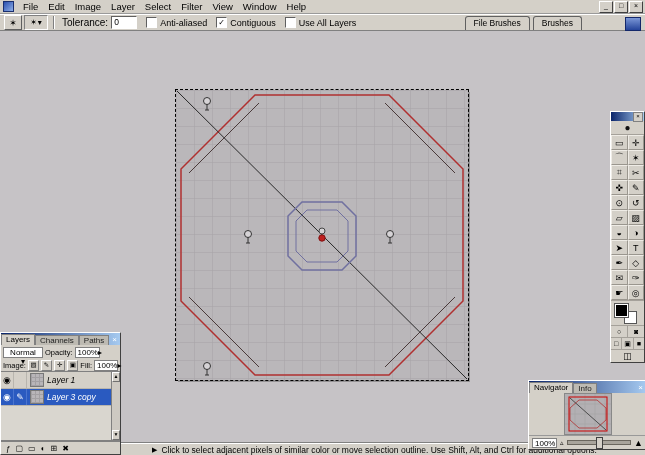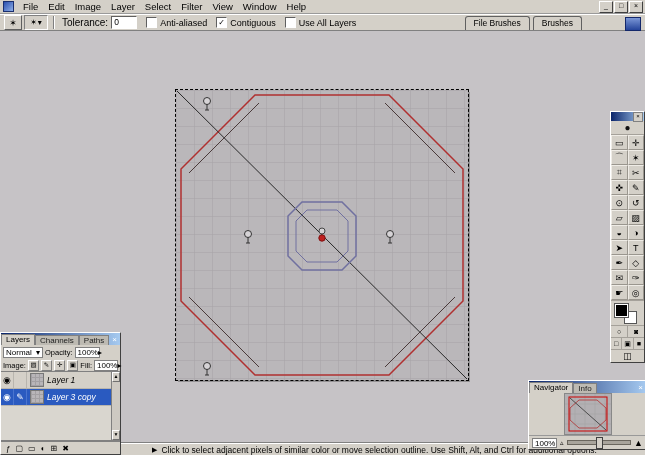--- a/index.html
+++ b/index.html
@@ -73,21 +73,21 @@
          align-items:flex-end;flex:none;}
   .ptab{background:#d4d0c8;border:1px solid #808080;border-bottom:none;padding:0 4px;font-size:8px;
         height:10px;line-height:10px;white-space:nowrap;}
   .ptab.inactive{background:#bdbab2;height:9px;line-height:9px;color:#222;text-align:center;}
   .pclose{margin-left:auto;color:#fff;font-size:8px;line-height:10px;padding:0 3px;}
 
   
   .layers{left:0;top:332px;width:119px;height:121px;}
   .lp-controls{height:14px;display:flex;align-items:center;gap:2px;padding:0 2px;flex:none;}
   .lp-select{width:40px;height:11px;background:#fff;border:1px solid #808080;font-size:8px;
-             display:flex;justify-content:space-between;align-items:center;padding:0 2px;box-sizing:border-box;}
+             display:flex;justify-content:space-between;align-items:center;padding:0 10px;box-sizing:border-box;flex-direction:column;}
   .tiny-label{font-size:7.5px;}
   .val-box{width:25px;height:11px;background:#fff;border:1px solid #808080;font-size:8px;
            display:flex;justify-content:space-between;align-items:center;padding:0 1px 0 2px;box-sizing:border-box;}
   .lp-lock{height:12px;display:flex;align-items:center;gap:2px;padding:0 2px;flex:none;}
   .lockbtn{width:10px;height:9px;background:#d4d0c8;border:1px solid;border-color:#fff #808080 #808080 #fff;
            font-size:6.5px;line-height:8px;text-align:center;}
   .lp-list{flex:1;position:relative;background:#d9d6cf;border-top:1px solid #808080;
            border-bottom:1px solid #808080;overflow:hidden;}
   .lrow{height:16px;display:flex;align-items:center;border-bottom:1px solid #b8b5ae;background:#d4d0c8;}
   .lrow.selected{background:#2a5ac0;color:#fff;}

